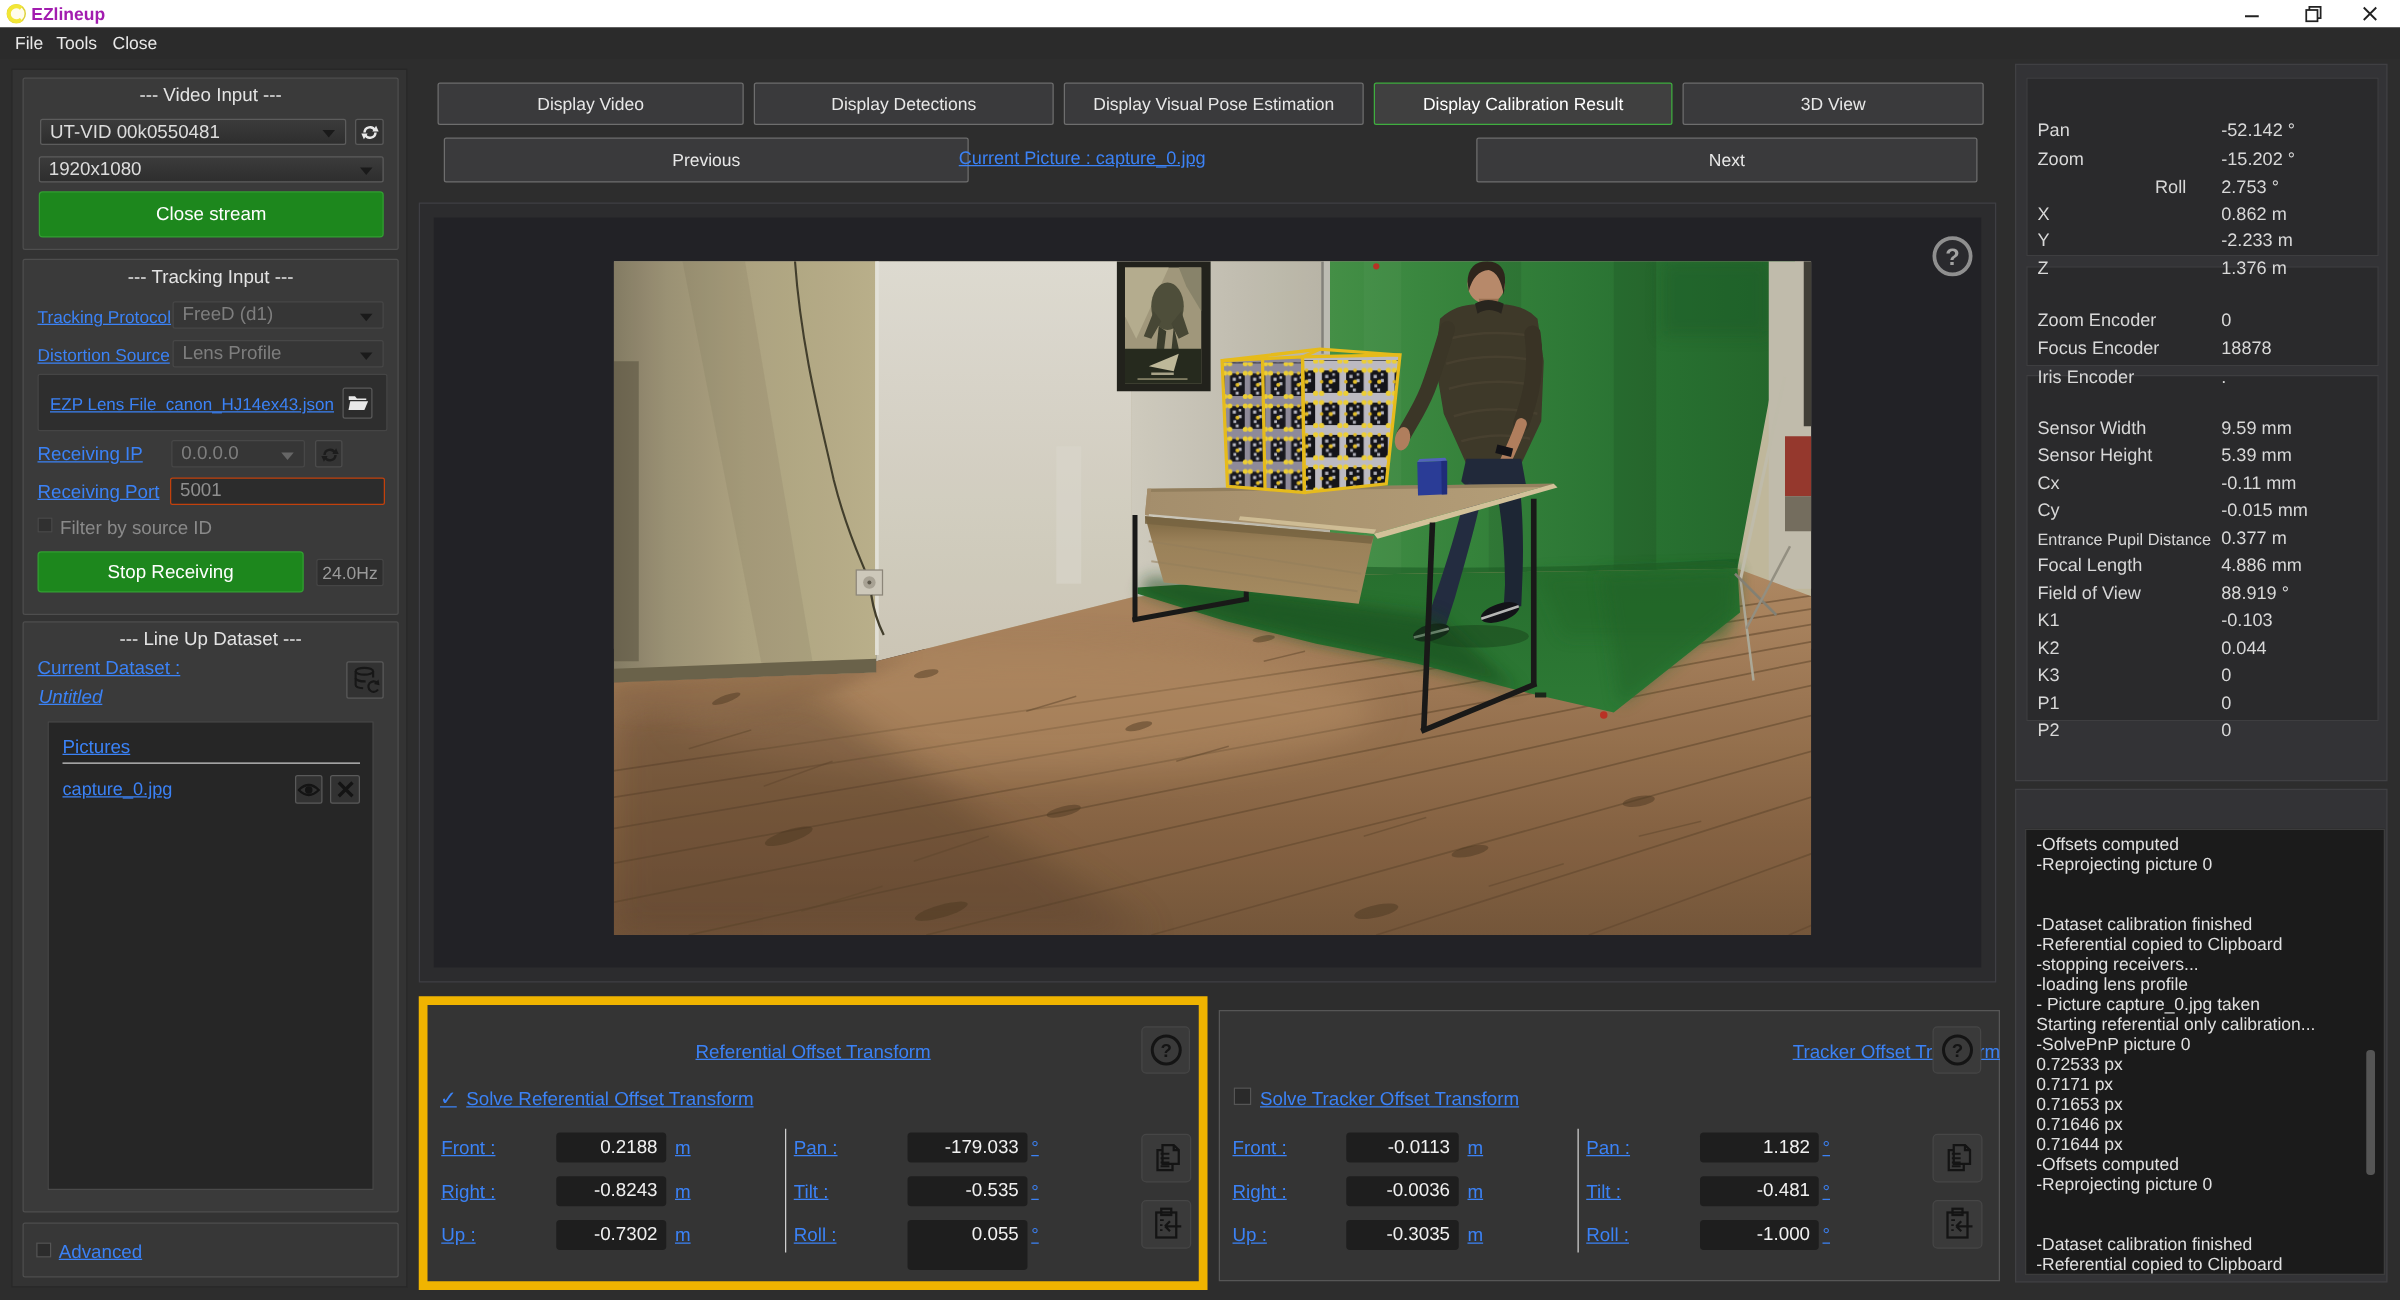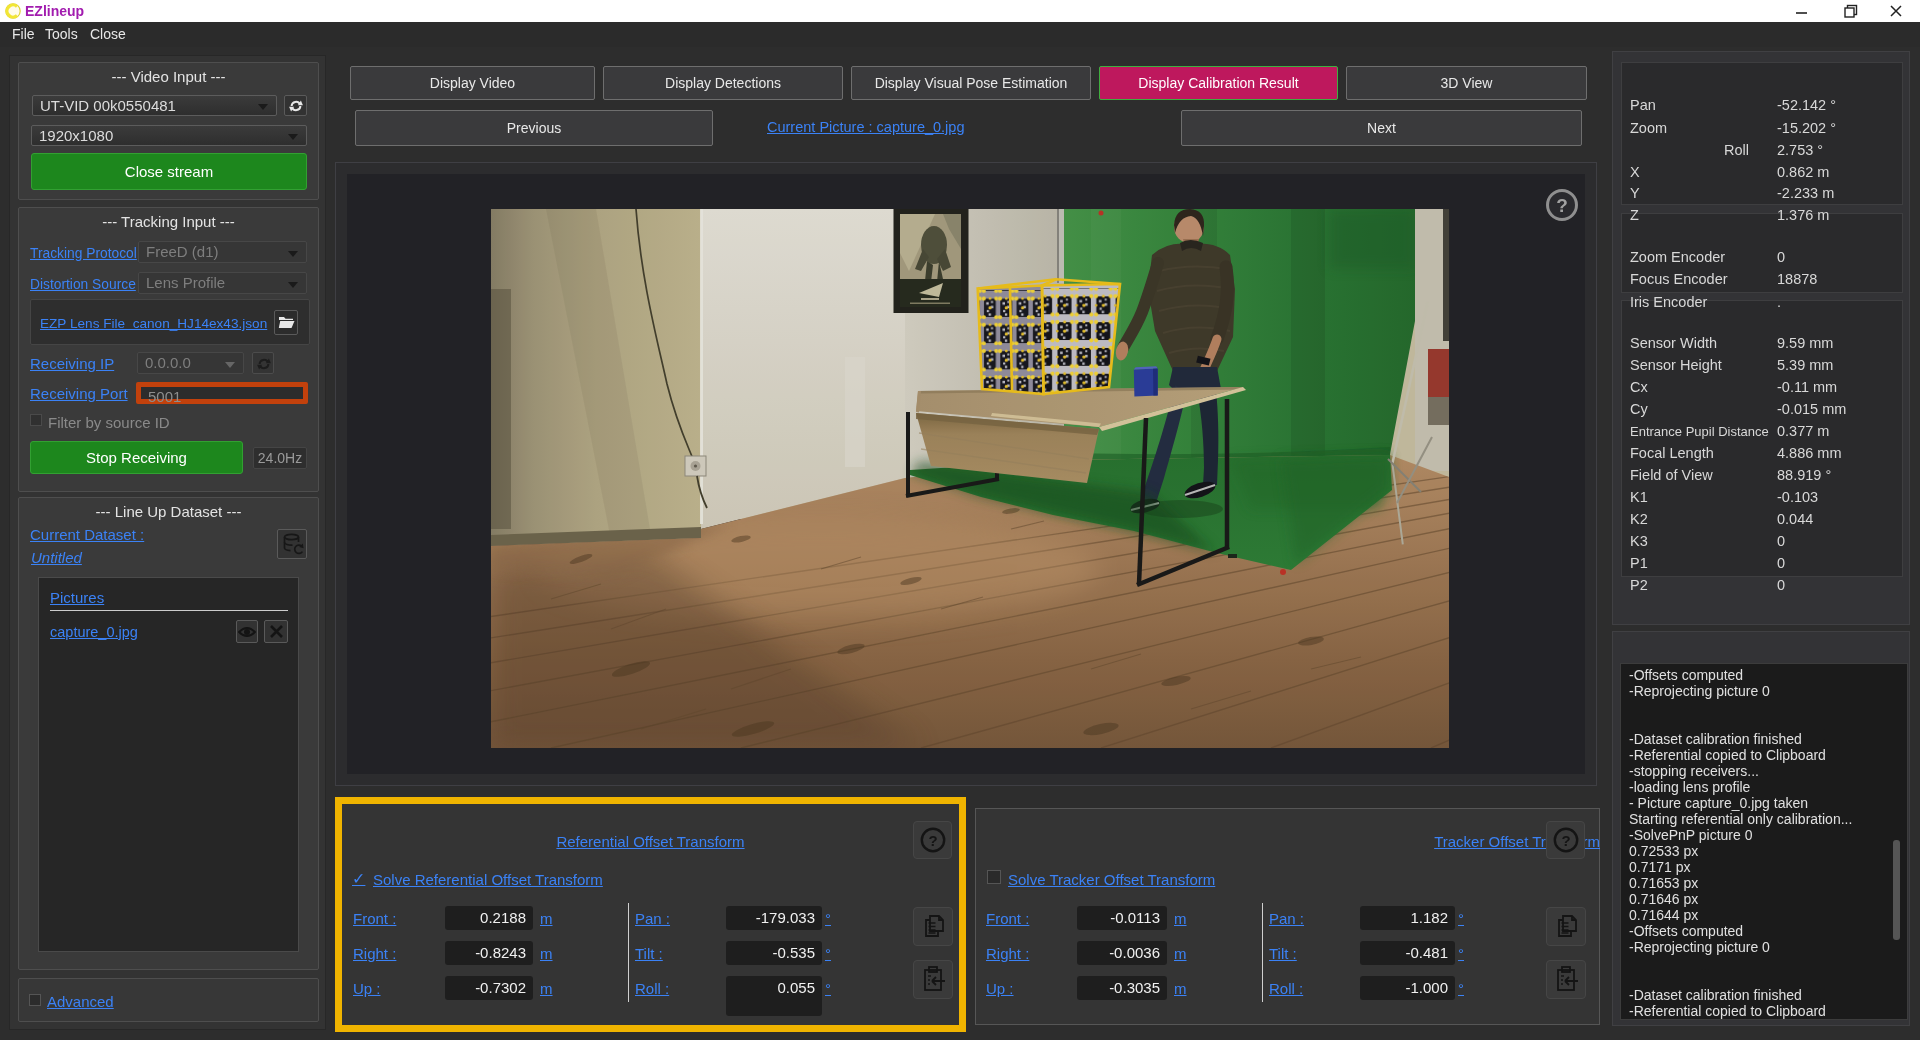--- a/index.html
+++ b/index.html
@@ -13,21 +13,21 @@
 #sidebar { left:9px; top:55px; width:317px; height:975px; background:#333333; border:1px solid #272727; }
 .groupbox { position:absolute; background:#3a3a3a; border:1px solid #4e4e4e; border-radius:2px; }
 .gtitle { position:absolute; width:100%; text-align:center; font-size:15px; color:#e3e3e3; }
 .lbl { position:absolute; font-size:15px; color:#3b82f6; white-space:nowrap;text-decoration:underline; }
 .dlbl { position:absolute; font-size:14px; color:#8a8a8a; white-space:nowrap; }
 .combo { position:absolute; background:linear-gradient(#3b3b3b,#2e2e2e); border:1px solid #5c5c5c;
   border-radius:2px; color:#dcdcdc; font-size:15px; line-height:19px; padding-left:7px; }
 .combo .arr { position:absolute; right:8px; top:8px; width:0; height:0;
   border-left:5px solid transparent; border-right:5px solid transparent; border-top:6px solid #1a1a1a; }
 .combo.dis { background:#363636; border:1px solid #474747; color:#7e7e7e; }
-.tfield { position:absolute; background:#2c2c2c; border:5px solid #c2410c; border-radius:2px;
+.tfield { position:absolute; background:#2c2c2c; border:1px solid #c2410c; border-radius:2px;
   color:#8e8e8e; font-size:15px; padding-left:7px; }
 .btn { position:absolute; background:#3a3a3c; border:1px solid #6e6e6e; border-radius:2px;
   color:#e8e8e8; font-size:14px; text-align:center; }
 .gbtn { position:absolute; background:#1d871d; border:1px solid #32a032; border-radius:3px;
   color:#ffffff; font-size:15px; text-align:center; }
 .icbtn { position:absolute; background:#323232; border:1px solid #5a5a5a; border-radius:2px; }
 .chk { position:absolute; width:12px; height:12px; background:#2c2c2c; border:1px solid #555; }
 .numin { position:absolute; background:#1e1e1e; border-radius:3px; color:#f0f0f0; font-size:15px;
   text-align:right; padding-right:7px; }
 .rrow { position:absolute; font-size:14.5px; color:#d8d8d8; white-space:nowrap;margin-top:24px; }
@@ -144,23 +144,23 @@
   </svg>
 </div>
 
 <div class="groupbox" style="left:18px;top:978px;width:301px;height:44px;background:#373737"></div>
 <div class="chk" style="left:29px;top:994px"></div>
 <div class="lbl" style="left:47px;top:993px">Advanced</div>
 
 <div class="btn" style="left:350px;top:66px;width:245px;height:34px;line-height:32px">Display Video</div>
 <div class="btn" style="left:603px;top:66px;width:240px;height:34px;line-height:32px">Display Detections</div>
 <div class="btn" style="left:851px;top:66px;width:240px;height:34px;line-height:32px">Display Visual Pose Estimation</div>
-<div class="btn" style="left:1099px;top:66px;width:239px;height:34px;line-height:32px;background:#be185d;border-color:#3fae3f;color:#fff">Display Calibration Result</div>
+<div class="btn" style="left:1099px;top:66px;width:239px;height:34px;line-height:32px;background:#404040;border-color:#3fae3f;color:#fff">Display Calibration Result</div>
 <div class="btn" style="left:1346px;top:66px;width:241px;height:34px;line-height:32px">3D View</div>
-<div class="btn" style="left:355px;top:110px;width:358px;height:36px;line-height:34px">Previous</div>
+<div class="btn" style="left:355px;top:110px;width:420px;height:36px;line-height:34px">Previous</div>
 <div class="lbl" style="left:767px;top:119px;font-size:14.5px">Current Picture : capture_0.jpg</div>
 <div class="btn" style="left:1181px;top:110px;width:401px;height:36px;line-height:34px">Next</div>
 
 <div class="abs" id="imgpanel"></div>
 <div class="abs" id="viewport"></div>
 <svg class="abs" style="left:1543px;top:186px" width="38" height="38" viewBox="0 0 38 38">
   <circle cx="19" cy="19" r="14.5" fill="#2a2a2e" stroke="#8f8f8f" stroke-width="3"></circle>
   <text x="19" y="26" font-size="19" font-weight="bold" fill="#a2a2a2" text-anchor="middle" font-family="Liberation Sans">?</text>
 </svg>
 <svg class="abs" style="left:491px;top:209px" width="958" height="539" viewBox="0 0 958 539">

